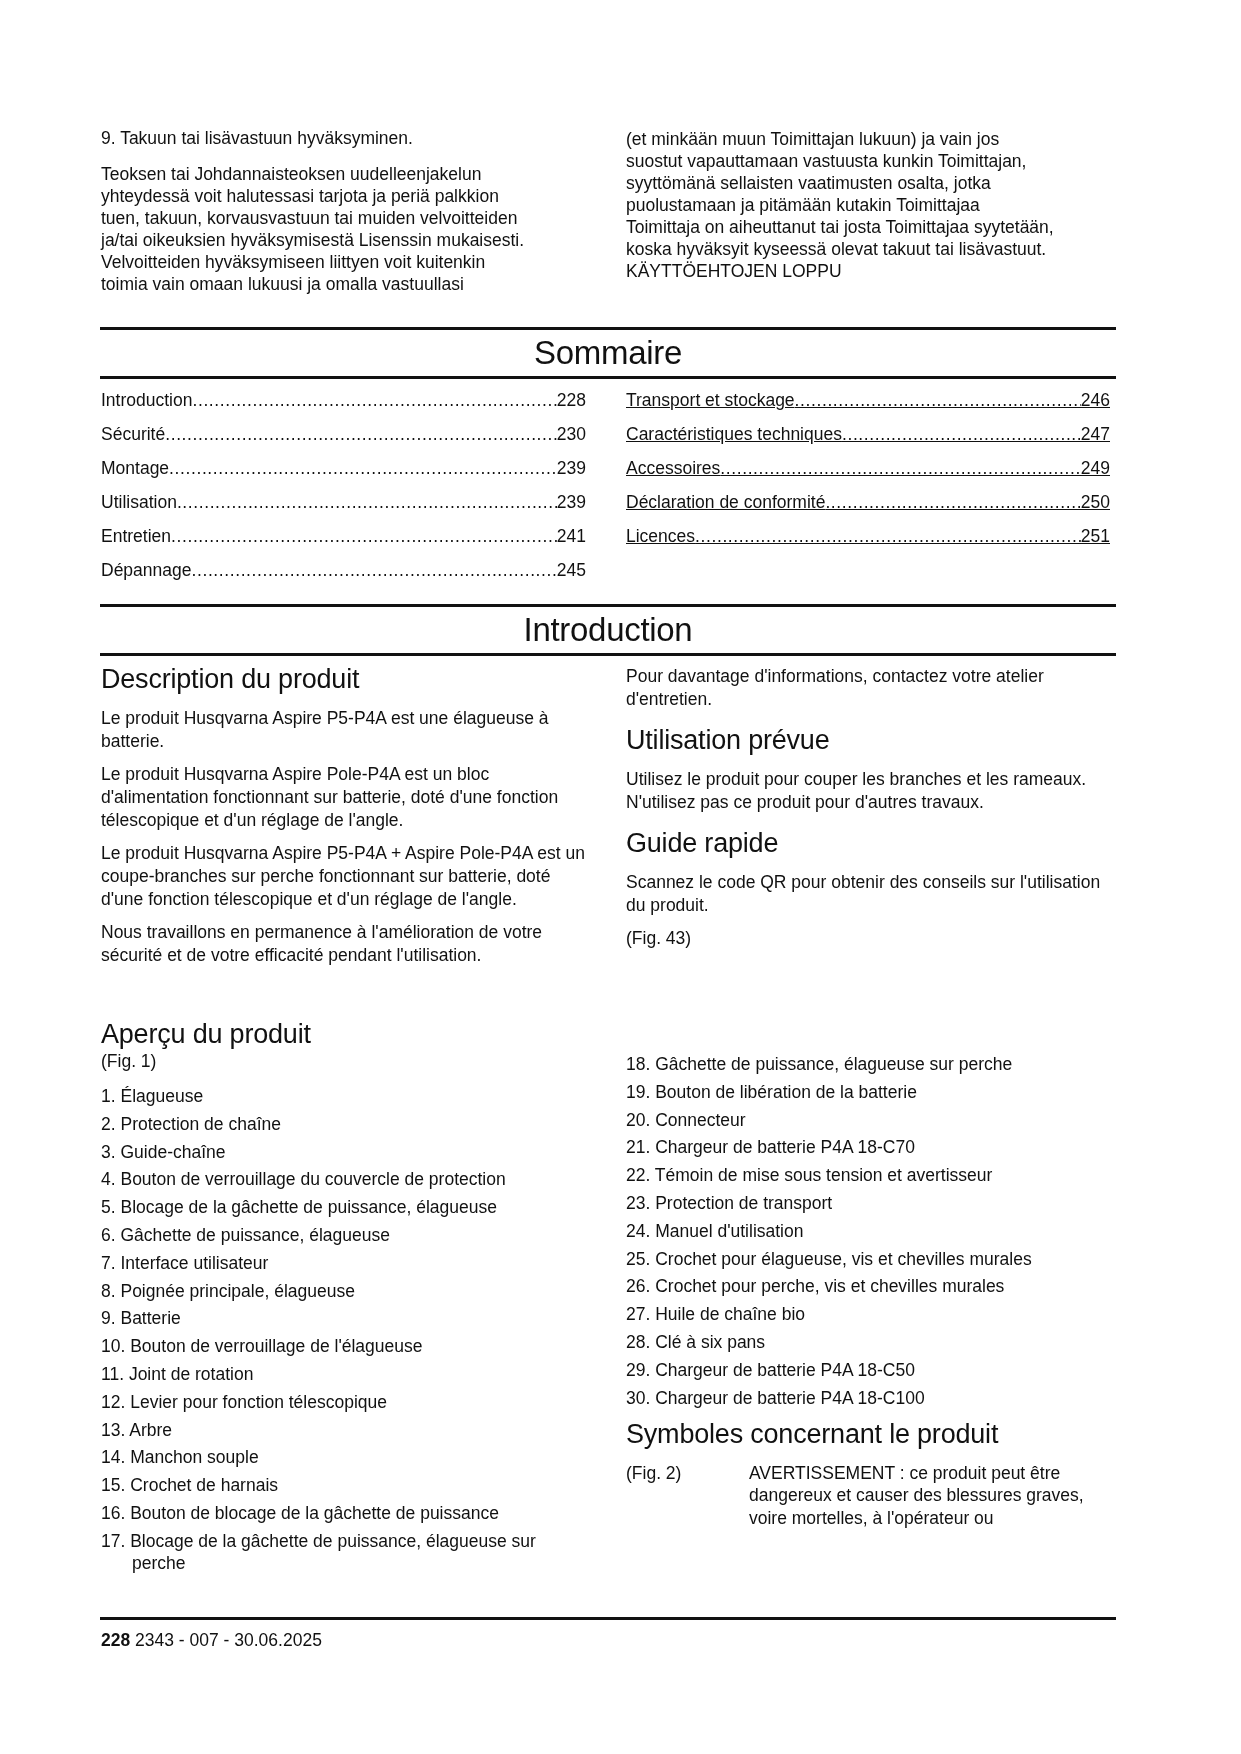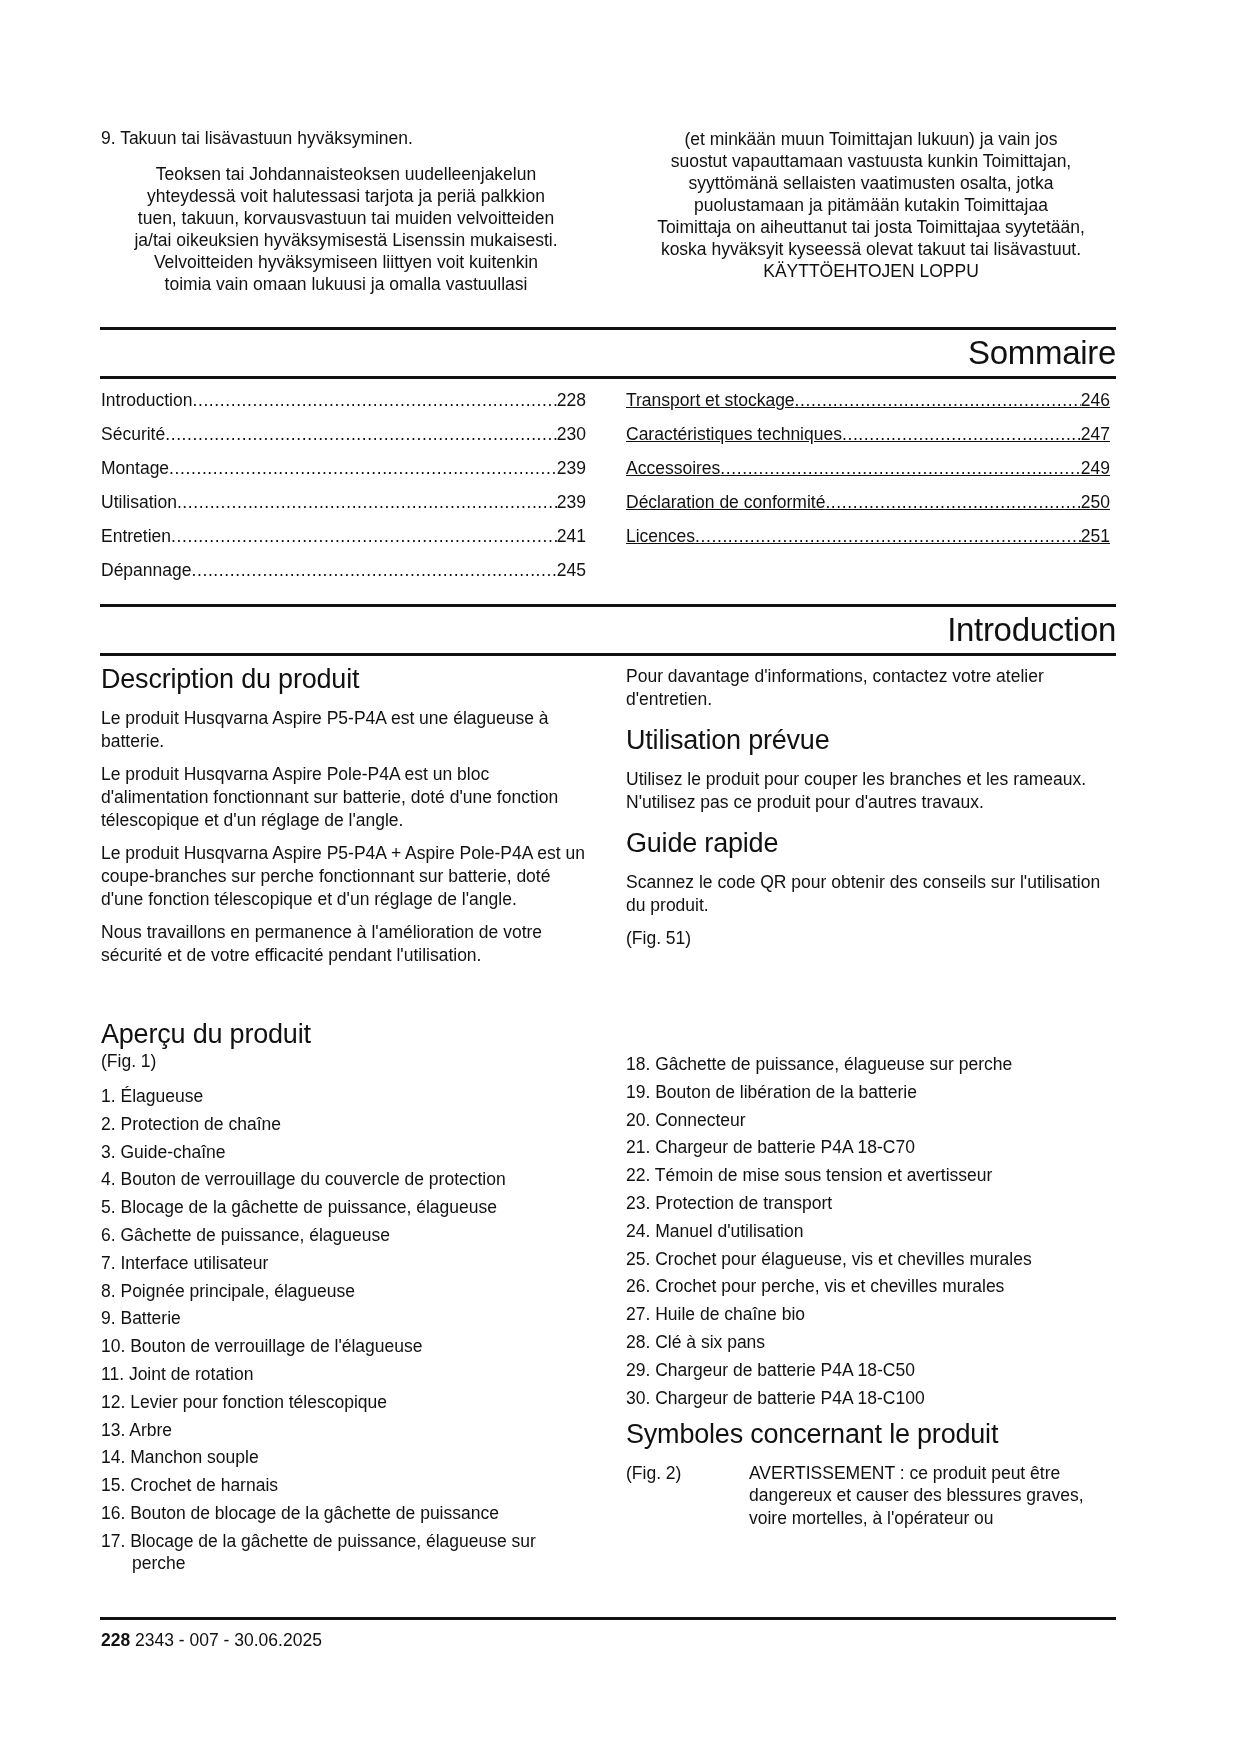--- a/index.html
+++ b/index.html
@@ -1,26 +1,26 @@
 <!DOCTYPE html>
 <html><head>
 <meta charset="utf-8">
 <style>
   html, body { margin: 0; padding: 0; background: #ffffff; }
   body { width: 1241px; height: 1754px; position: relative; overflow: hidden;
          font-family: "Liberation Sans", sans-serif; color: #111; }
   .page { position: absolute; left: 0; top: 0; width: 1241px; height: 1464px; padding-left: 27px; }
   .col { position: absolute; width: 490px; }
   .p { font-size: 17.5px; line-height: 23px; margin: 0 0 10px 0; }
-  .p.tight { line-height: 22px; text-align: center; }
+  .p.tight { line-height: 22px; }
   .h-small { font-size: 17.5px; margin: 0 0 14px 0; font-weight: normal; }
   h2.sub { font-size: 27px; font-weight: normal; margin: 0 0 12px 0; letter-spacing: -0.2px; }
   .band { position: absolute; left: 100px; width: 1016px; }
   .band .rule { height: 3px; background: #111; }
-  .band h1 { margin: 0; text-align: right; font-weight: normal; font-size: 33px;
+  .band h1 { margin: 0; text-align: center; font-weight: normal; font-size: 33px;
              line-height: 46px; height: 46px; letter-spacing: -0.3px; }
   .toc-col { position: absolute; width: 490px; }
   .toc-row { display: flex; font-size: 17.5px; height: 34px; align-items: center; white-space: nowrap; overflow: hidden; }
   .toc-row .lbl { flex: 0 0 auto; }
   .toc-row .dots { flex: 1 1 auto; overflow: hidden; white-space: nowrap; }
   .toc-row .dots::after { content: "................................................................................................................................................"; letter-spacing: 0.6px; }
   .toc-row .pg { flex: 0 0 auto; }
   .list { margin: 0; padding: 0; list-style: none; }
   .list li { font-size: 17.5px; line-height: 22px; margin-bottom: 5.8px; padding-left: 31px; text-indent: -31px; }
   .list li.two { padding-left: 31px; text-indent: -31px; }
@@ -139,21 +139,21 @@
     <p class="p">Le produit Husqvarna Aspire P5-P4A + Aspire Pole-P4A est un coupe-branches sur perche fonctionnant sur batterie, doté d'une fonction télescopique et d'un réglage de l'angle.</p>
     <p class="p">Nous travaillons en permanence à l'amélioration de votre sécurité et de votre efficacité pendant l'utilisation.</p>
   </div>
 
   <div class="col" style="left:626px; top:665px; width:490px;">
     <p class="p" style="margin-bottom:14px;">Pour davantage d'informations, contactez votre atelier d'entretien.</p>
     <h2 class="sub">Utilisation prévue</h2>
     <p class="p" style="margin-bottom:14px;">Utilisez le produit pour couper les branches et les rameaux. N'utilisez pas ce produit pour d'autres travaux.</p>
     <h2 class="sub">Guide rapide</h2>
     <p class="p">Scannez le code QR pour obtenir des conseils sur l'utilisation du produit.</p>
-    <p class="p">(Fig. 51)</p>
+    <p class="p">(Fig. 43)</p>
   </div>
 
   <div class="col" style="left:101px; top:1018px; width:490px;">
     <h2 class="sub" style="margin-bottom:0; line-height:32px;">Aperçu du produit</h2>
     <div class="p" style="margin-bottom:12px;">(Fig. 1)</div>
     <ul class="list">
       <li>1. Élagueuse</li>
       <li>2. Protection de chaîne</li>
       <li>3. Guide-chaîne</li>
       <li>4. Bouton de verrouillage du couvercle de protection</li>

